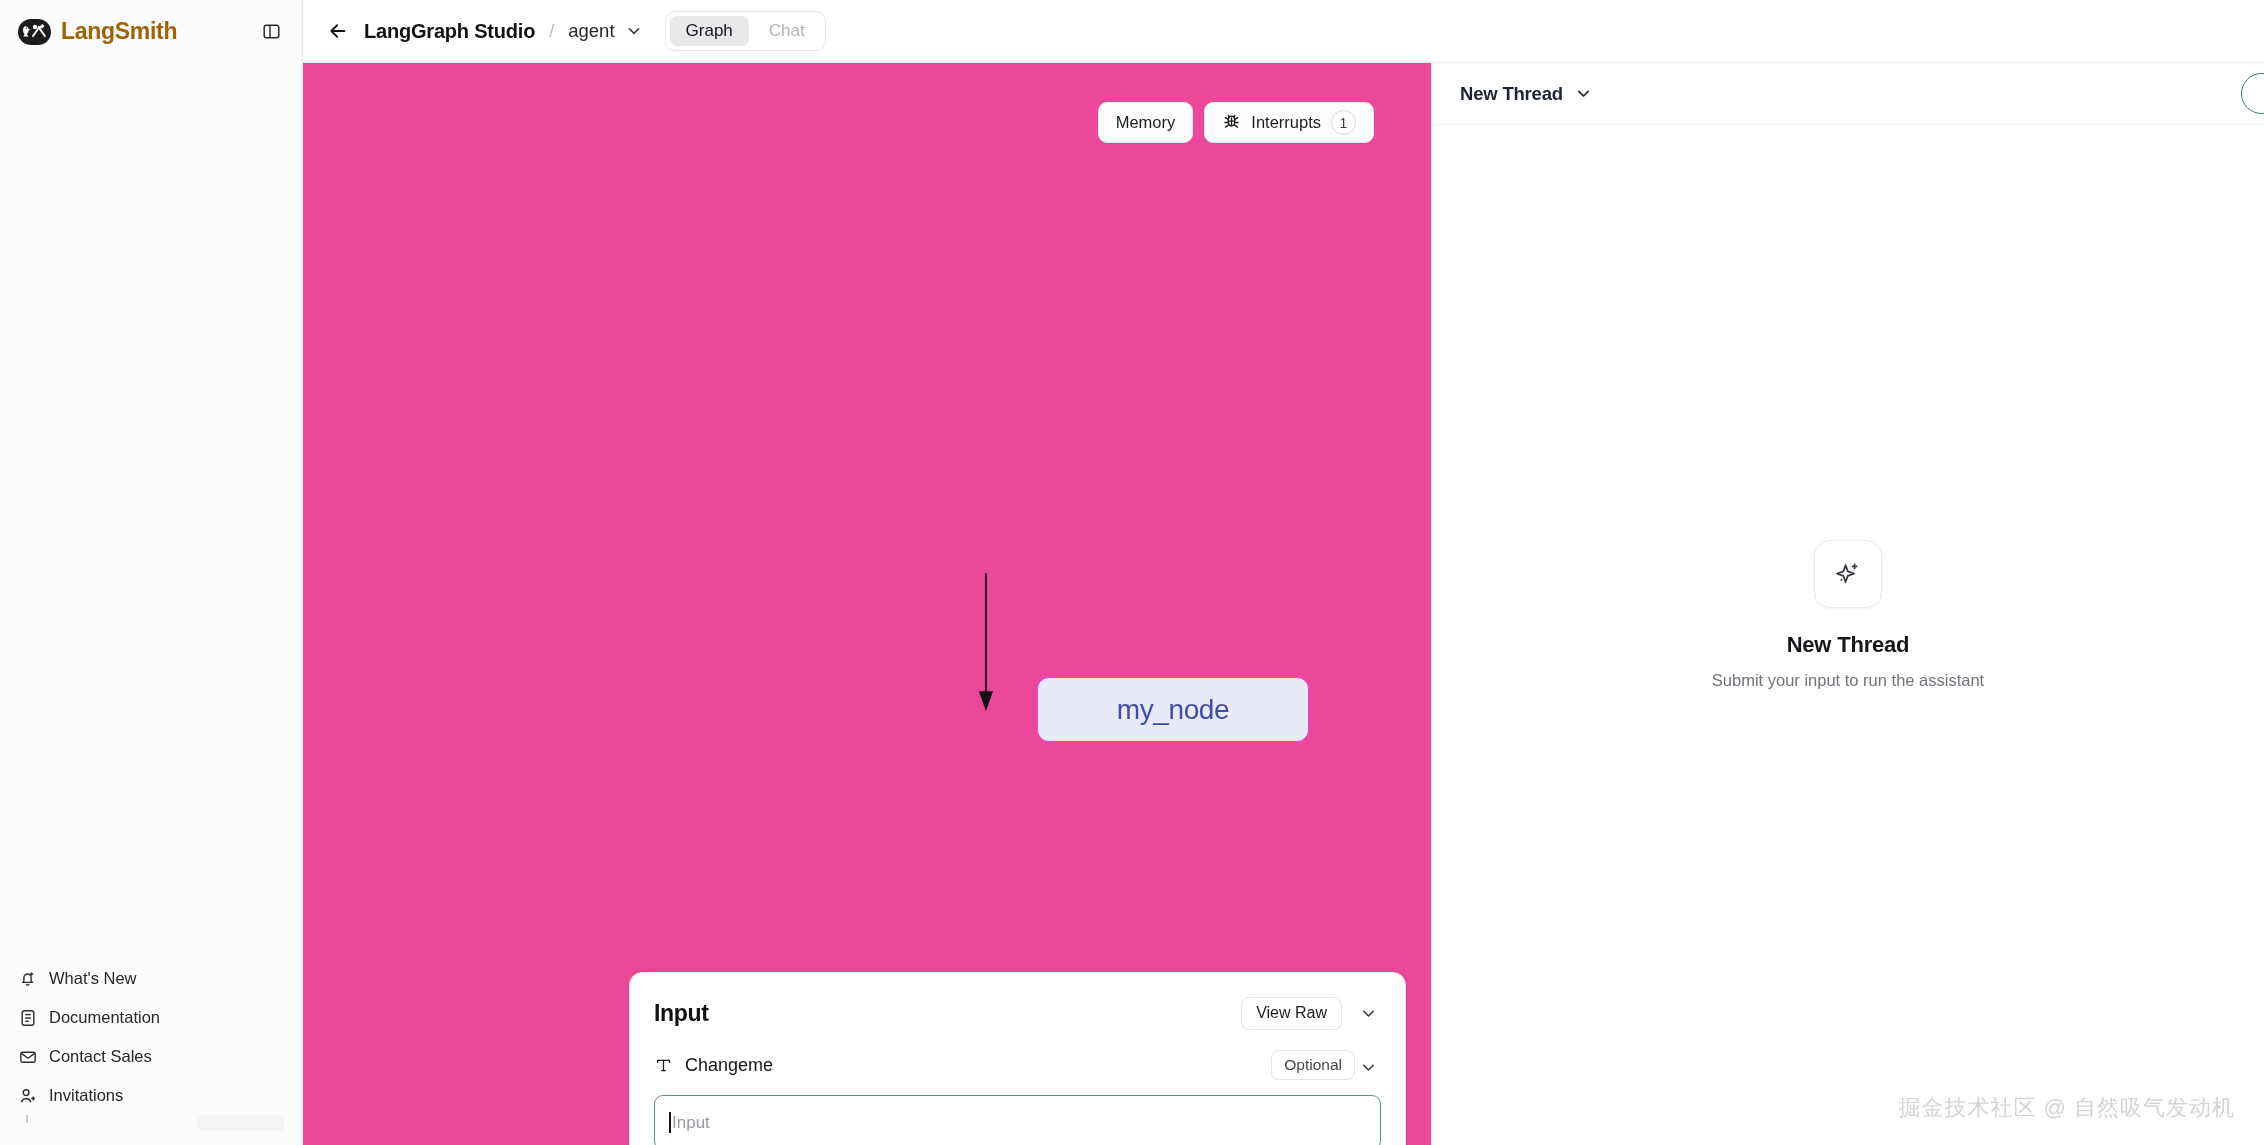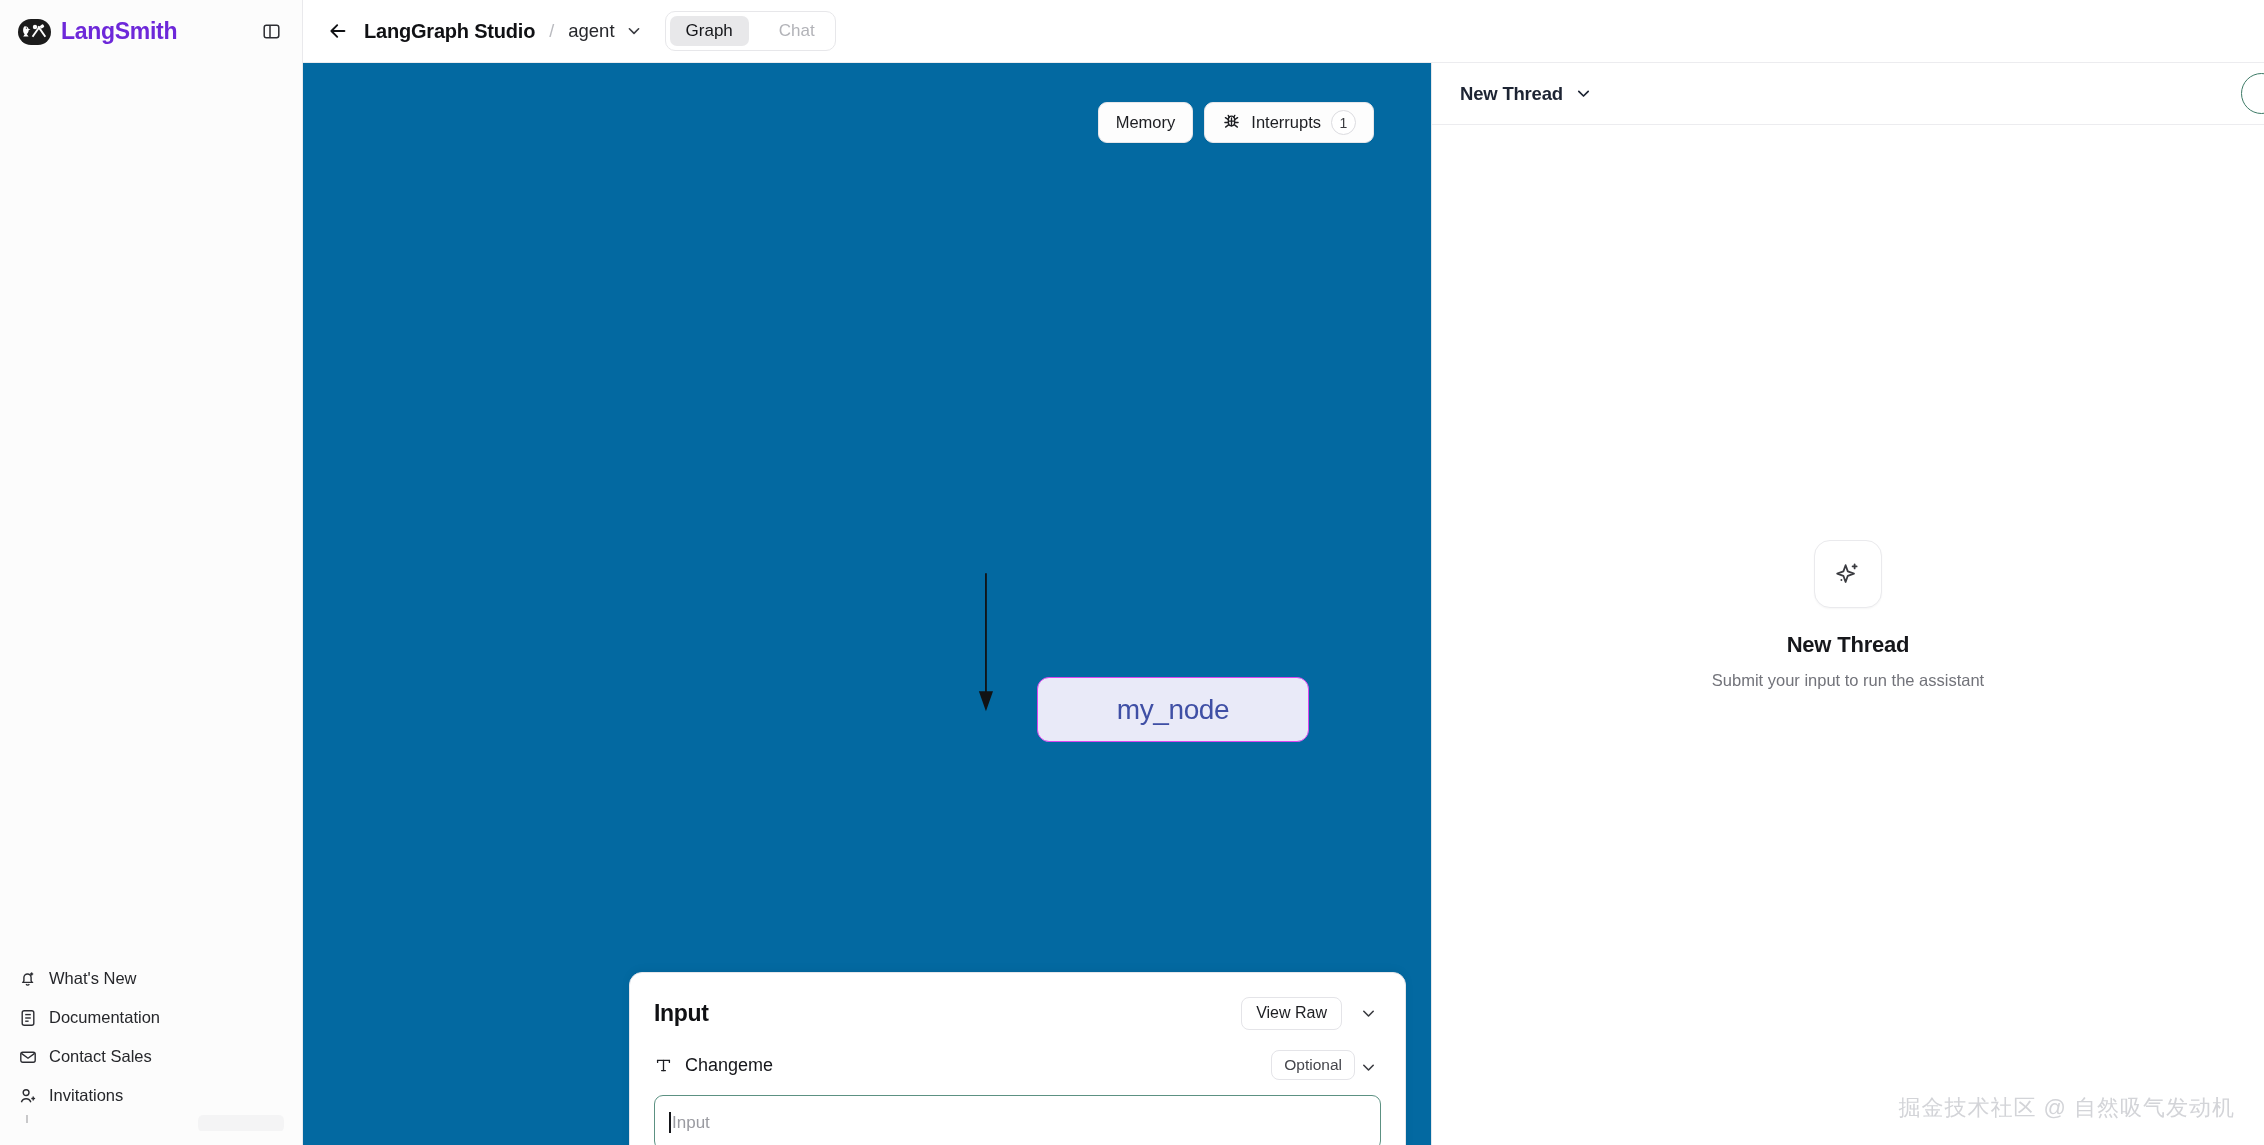--- a/index.html
+++ b/index.html
@@ -24,21 +24,21 @@
     height: 63px; display: flex; align-items: center;
     padding: 0 16px 0 18px; gap: 10px;
   }
   .logo-pill {
     width: 33px; height: 26px; border-radius: 13px;
     background: #1c1c1c; display: flex; align-items: center;
     justify-content: center; gap: 1px; flex: 0 0 auto;
   }
   .logo-pill svg { display: block; }
   .brand {
-    font-size: 23px; font-weight: 600; color: #6d28d9;
+    font-size: 23px; font-weight: 600; color: #a16207;
     letter-spacing: -0.3px; white-space: nowrap;
   }
   .sb-collapse {
     margin-left: auto; width: 30px; height: 30px;
     display: flex; align-items: center; justify-content: center;
     border-radius: 6px; cursor: pointer;
   }
   .sb-spacer { flex: 1 1 auto; }
   .sb-bottom { padding: 0 0 14px 0; }
   .sb-item {
@@ -77,34 +77,34 @@
   .crumb-sep { font-size: 18px; color: #b9babf; margin: 0 14px; }
   .crumb-agent {
     font-size: 18.5px; font-weight: 400; color: #26272b;
     cursor: pointer; white-space: nowrap;
   }
   .crumb-caret { margin-left: 10px; display: flex; align-items: center; cursor: pointer; }
 
   .seg {
     margin-left: 22px; display: flex; align-items: center;
     background: #ffffff; border: 1px solid #e7e7ea;
-    border-radius: 10px; padding: 4px; gap: 14px;
+    border-radius: 10px; padding: 4px; gap: 4px;
   }
   .seg-btn {
     padding: 5px 16px; border-radius: 7px; font-size: 17px;
     color: #b2b3b8; cursor: pointer; white-space: nowrap;
   }
   .seg-btn.active { background: #e8e8ea; color: #15161a; font-weight: 500; }
 
   .body-row { flex: 1 1 auto; display: flex; min-height: 0; }
 
   
   .graph-pane {
     flex: 1 1 auto; position: relative; min-width: 0;
-    background: #0369a1; border-right: 1px solid #e6e7ea;
+    background: #ec4899; border-right: 1px solid #e6e7ea;
     display: flex; flex-direction: column;
   }
   .graph-canvas { position: relative; flex: 1 1 auto; overflow: hidden; }
   .graph-tools {
     position: absolute; top: 39px; right: 57px;
     display: flex; align-items: center; gap: 11px; z-index: 5;
   }
   .tool-btn {
     display: flex; align-items: center; gap: 10px;
     height: 41px; padding: 0 17px; background: #fdfdfd;

